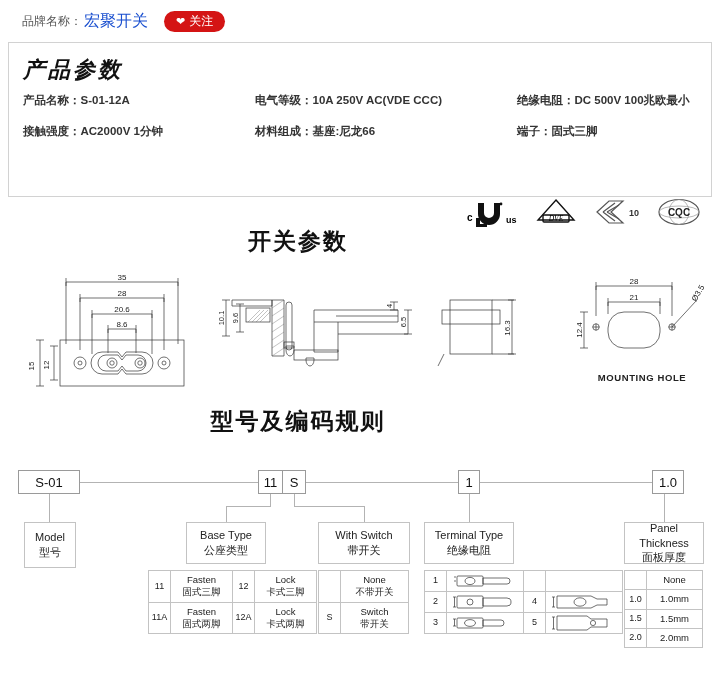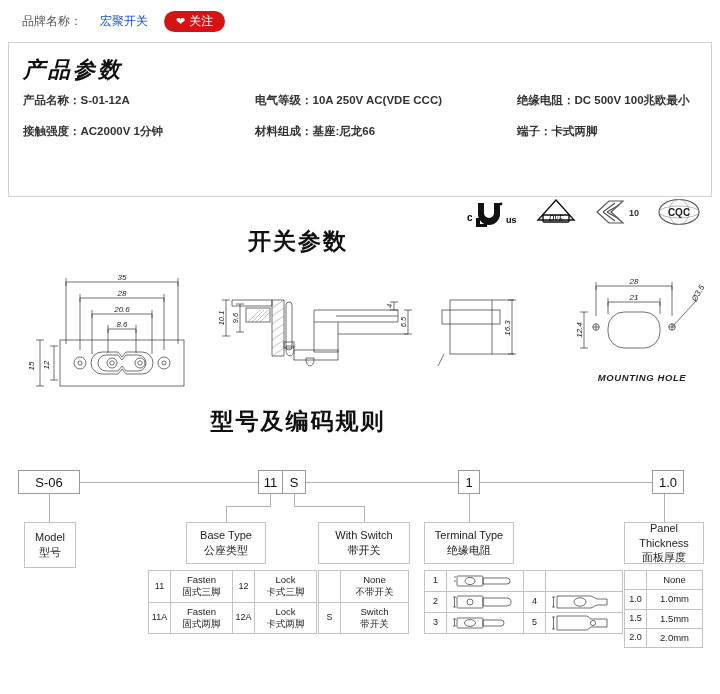--- a/index.html
+++ b/index.html
@@ -12,21 +12,21 @@
     overflow: hidden;
   }
   .page { position: relative; width: 720px; height: 694px; }
 
   
   .brand-bar {
     position: absolute; left: 0; top: 0; width: 720px; height: 42px;
     display: flex; align-items: center; padding-left: 22px;
   }
   .brand-label { font-size: 12px; color: #555; }
-  .brand-link { font-size: 12px; color: #1a4fcf; margin-left: 18px; text-decoration: none; }
+  .brand-link { font-size: 16px; color: #1a4fcf; margin-left: 2px; text-decoration: none; }
   .follow-btn {
     margin-left: 16px; background: #d41414; color: #fff;
     border-radius: 11px; height: 21px; padding: 0 12px;
     display: inline-flex; align-items: center; gap: 4px;
     font-size: 12px; border: none; cursor: pointer; line-height: 1;
   }
   .heart { font-size: 11px; line-height: 1; }
 
   
   .param-panel {
@@ -56,21 +56,21 @@
   
   .section-heading {
     position: absolute; width: 596px; text-align: center;
     font-size: 23px; font-weight: bold; color: #111;
     letter-spacing: 2px;
   }
   #heading-switch { top: 226px; }
   #heading-model  { top: 406px; }
 
   
-  .drawings { position: absolute; left: 0; top: 272px; width: 644px; height: 120px; font-style: italic; }
+  .drawings { position: absolute; left: 0; top: 272px; width: 644px; height: 120px; }
   .dwg { position: absolute; }
   #dwg-front   { left: 14px;  top: 0px; }
   #dwg-side    { left: 218px; top: 8px; }
   #dwg-end     { left: 432px; top: 10px; }
   #dwg-mount   { left: 572px; top: 0px; }
   .mount-caption {
     position: absolute; left: 572px; top: 100px; width: 140px;
     text-align: center; font-size: 9.5px; font-weight: bold;
     letter-spacing: .6px; color: #222;
   }
@@ -140,21 +140,21 @@
 
   <div class="param-panel">
     <div class="param-title">产品参数</div>
 
     <div class="param-grid">
       <div class="param-cell">产品名称：S-01-12A</div>
       <div class="param-cell">电气等级：10A  250V AC(VDE CCC)</div>
       <div class="param-cell">绝缘电阻：DC 500V 100兆欧最小</div>
       <div class="param-cell">接触强度：AC2000V 1分钟</div>
       <div class="param-cell">材料组成：基座:尼龙66</div>
-      <div class="param-cell">端子：卡式两脚</div>
+      <div class="param-cell">端子：固式三脚</div>
     </div>
 
     <div class="certs">
 
       <div class="cert">
         <svg width="52" height="30" viewBox="0 0 52 30">
           <text x="0" y="24" font-family="Liberation Sans, sans-serif" font-size="10" font-weight="bold">c</text>
           <g transform="translate(9,4)">
             <path d="M2 2 h6 v10 a5 5 0 0 0 10 0 V2 h6 v11 a11 11 0 0 1 -22 0 Z" fill="#111"></path>
             <path d="M0 17 h4 v6 h7 v4 H0 Z" fill="#111"></path>
@@ -333,21 +333,21 @@
   </div>
 
   <div class="section-heading" id="heading-model">型号及编码规则</div>
 
   <div class="coding">
 
     <div class="conn" style="left:80px;  top:20px; width:178px; height:1px;"></div>
     <div class="conn" style="left:306px; top:20px; width:152px; height:1px;"></div>
     <div class="conn" style="left:480px; top:20px; width:172px; height:1px;"></div>
 
-    <div class="code-box" id="code-model">S-06</div>
+    <div class="code-box" id="code-model">S-01</div>
     <div class="code-box" id="code-base">11</div>
     <div class="code-box" id="code-switch">S</div>
     <div class="code-box" id="code-term">1</div>
     <div class="code-box" id="code-panel">1.0</div>
 
     <div class="conn" style="left:49px;  top:32px; width:1px;  height:28px;"></div>
     <div class="conn" style="left:270px; top:32px; width:1px;  height:12px;"></div>
     <div class="conn" style="left:226px; top:44px; width:45px; height:1px;"></div>
     <div class="conn" style="left:226px; top:44px; width:1px;  height:16px;"></div>
     <div class="conn" style="left:294px; top:32px; width:1px;  height:12px;"></div>

